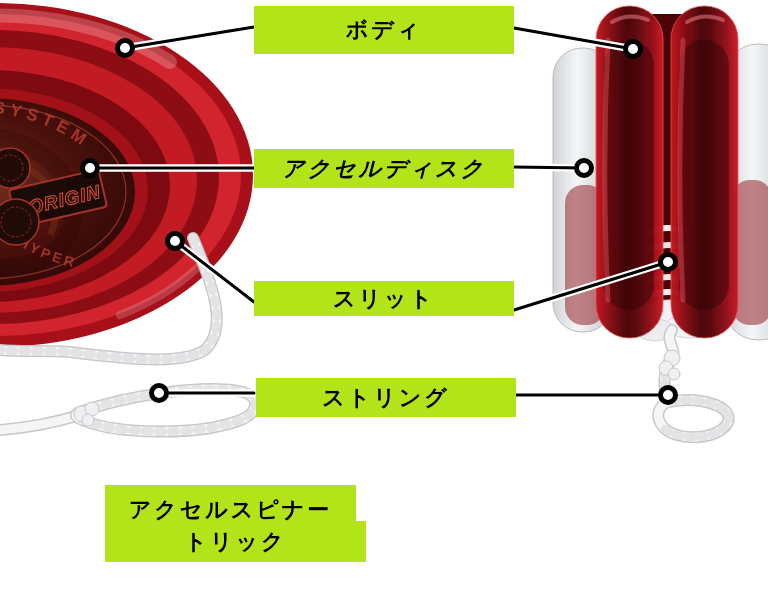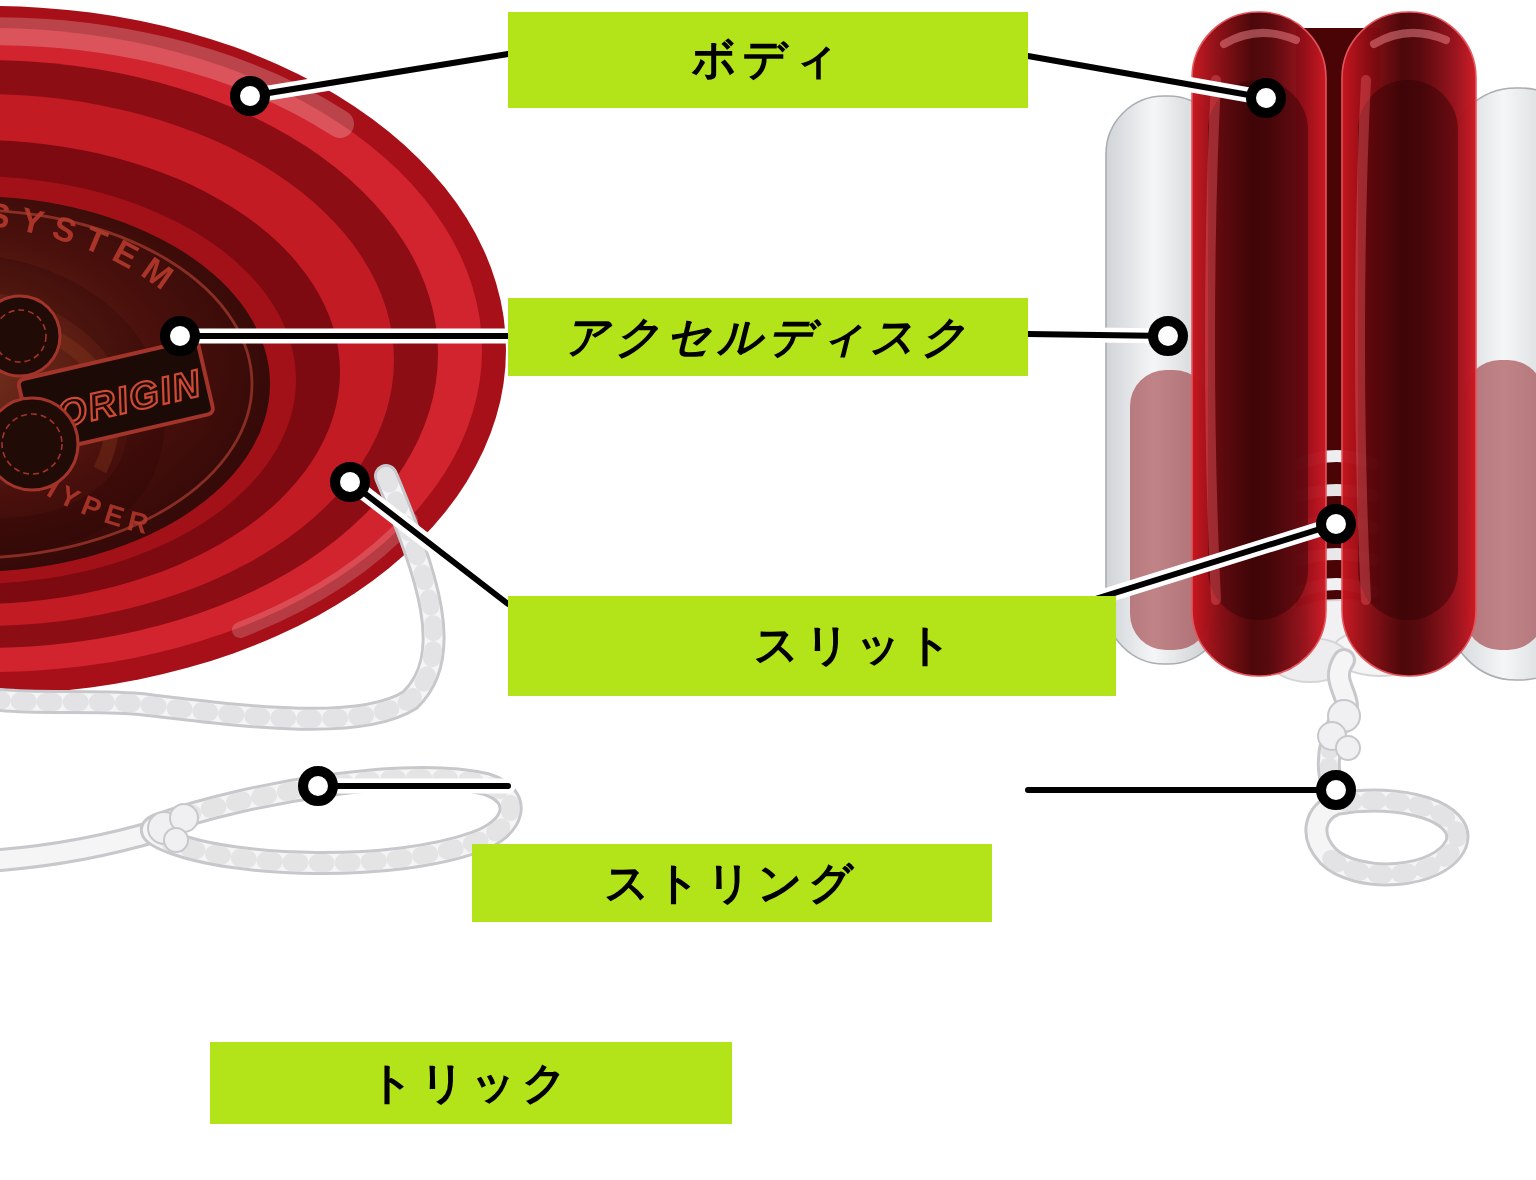--- a/index.html
+++ b/index.html
@@ -13,22 +13,22 @@
     position:absolute;
     background:var(--label-bg,#b3e41a);
     color:#000;
     display:flex;align-items:center;justify-content:center;
     font-weight:bold;font-size:22px;letter-spacing:3px;
     line-height:1;white-space:nowrap;
     z-index:3;
   }
   .lbl-body {left:254px;top:6px;  width:260px;height:48px;}
   .lbl-accel{left:254px;top:149px;width:260px;height:39px;font-style:italic;}
-  .lbl-slit {left:254px;top:298px;width:260px;height:50px;padding-left:44px;}
-  .lbl-string{left:236px;top:378px;width:260px;height:39px;margin-top:44px;}
+  .lbl-slit {left:254px;top:281px;width:260px;height:35px;}
+  .lbl-string{left:256px;top:378px;width:260px;height:39px;}
   .lbl-spinner{left:105px;top:485px;width:251px;height:50px;}
   .lbl-trick{left:105px;top:521px;width:261px;height:41px;}
 </style>
 </head>
 <body>
 
 <div class="stage">
 
   <svg class="photo-layer" viewBox="0 0 768 590" xmlns="http://www.w3.org/2000/svg">
     <defs>
@@ -195,15 +195,16 @@
       <circle cx="668" cy="262" r="7.5"></circle>
       <circle cx="159" cy="393" r="7.5"></circle>
       <circle cx="668" cy="395" r="7.5"></circle>
     </g>
   </svg>
 
   <div class="plabel lbl-body">ボディ</div>
   <div class="plabel lbl-accel">アクセルディスク</div>
   <div class="plabel lbl-slit">スリット</div>
   <div class="plabel lbl-string">ストリング</div>
+  <div class="plabel lbl-spinner">アクセルスピナー</div>
   <div class="plabel lbl-trick">トリック</div>
 
 </div>
 
 </body></html>

